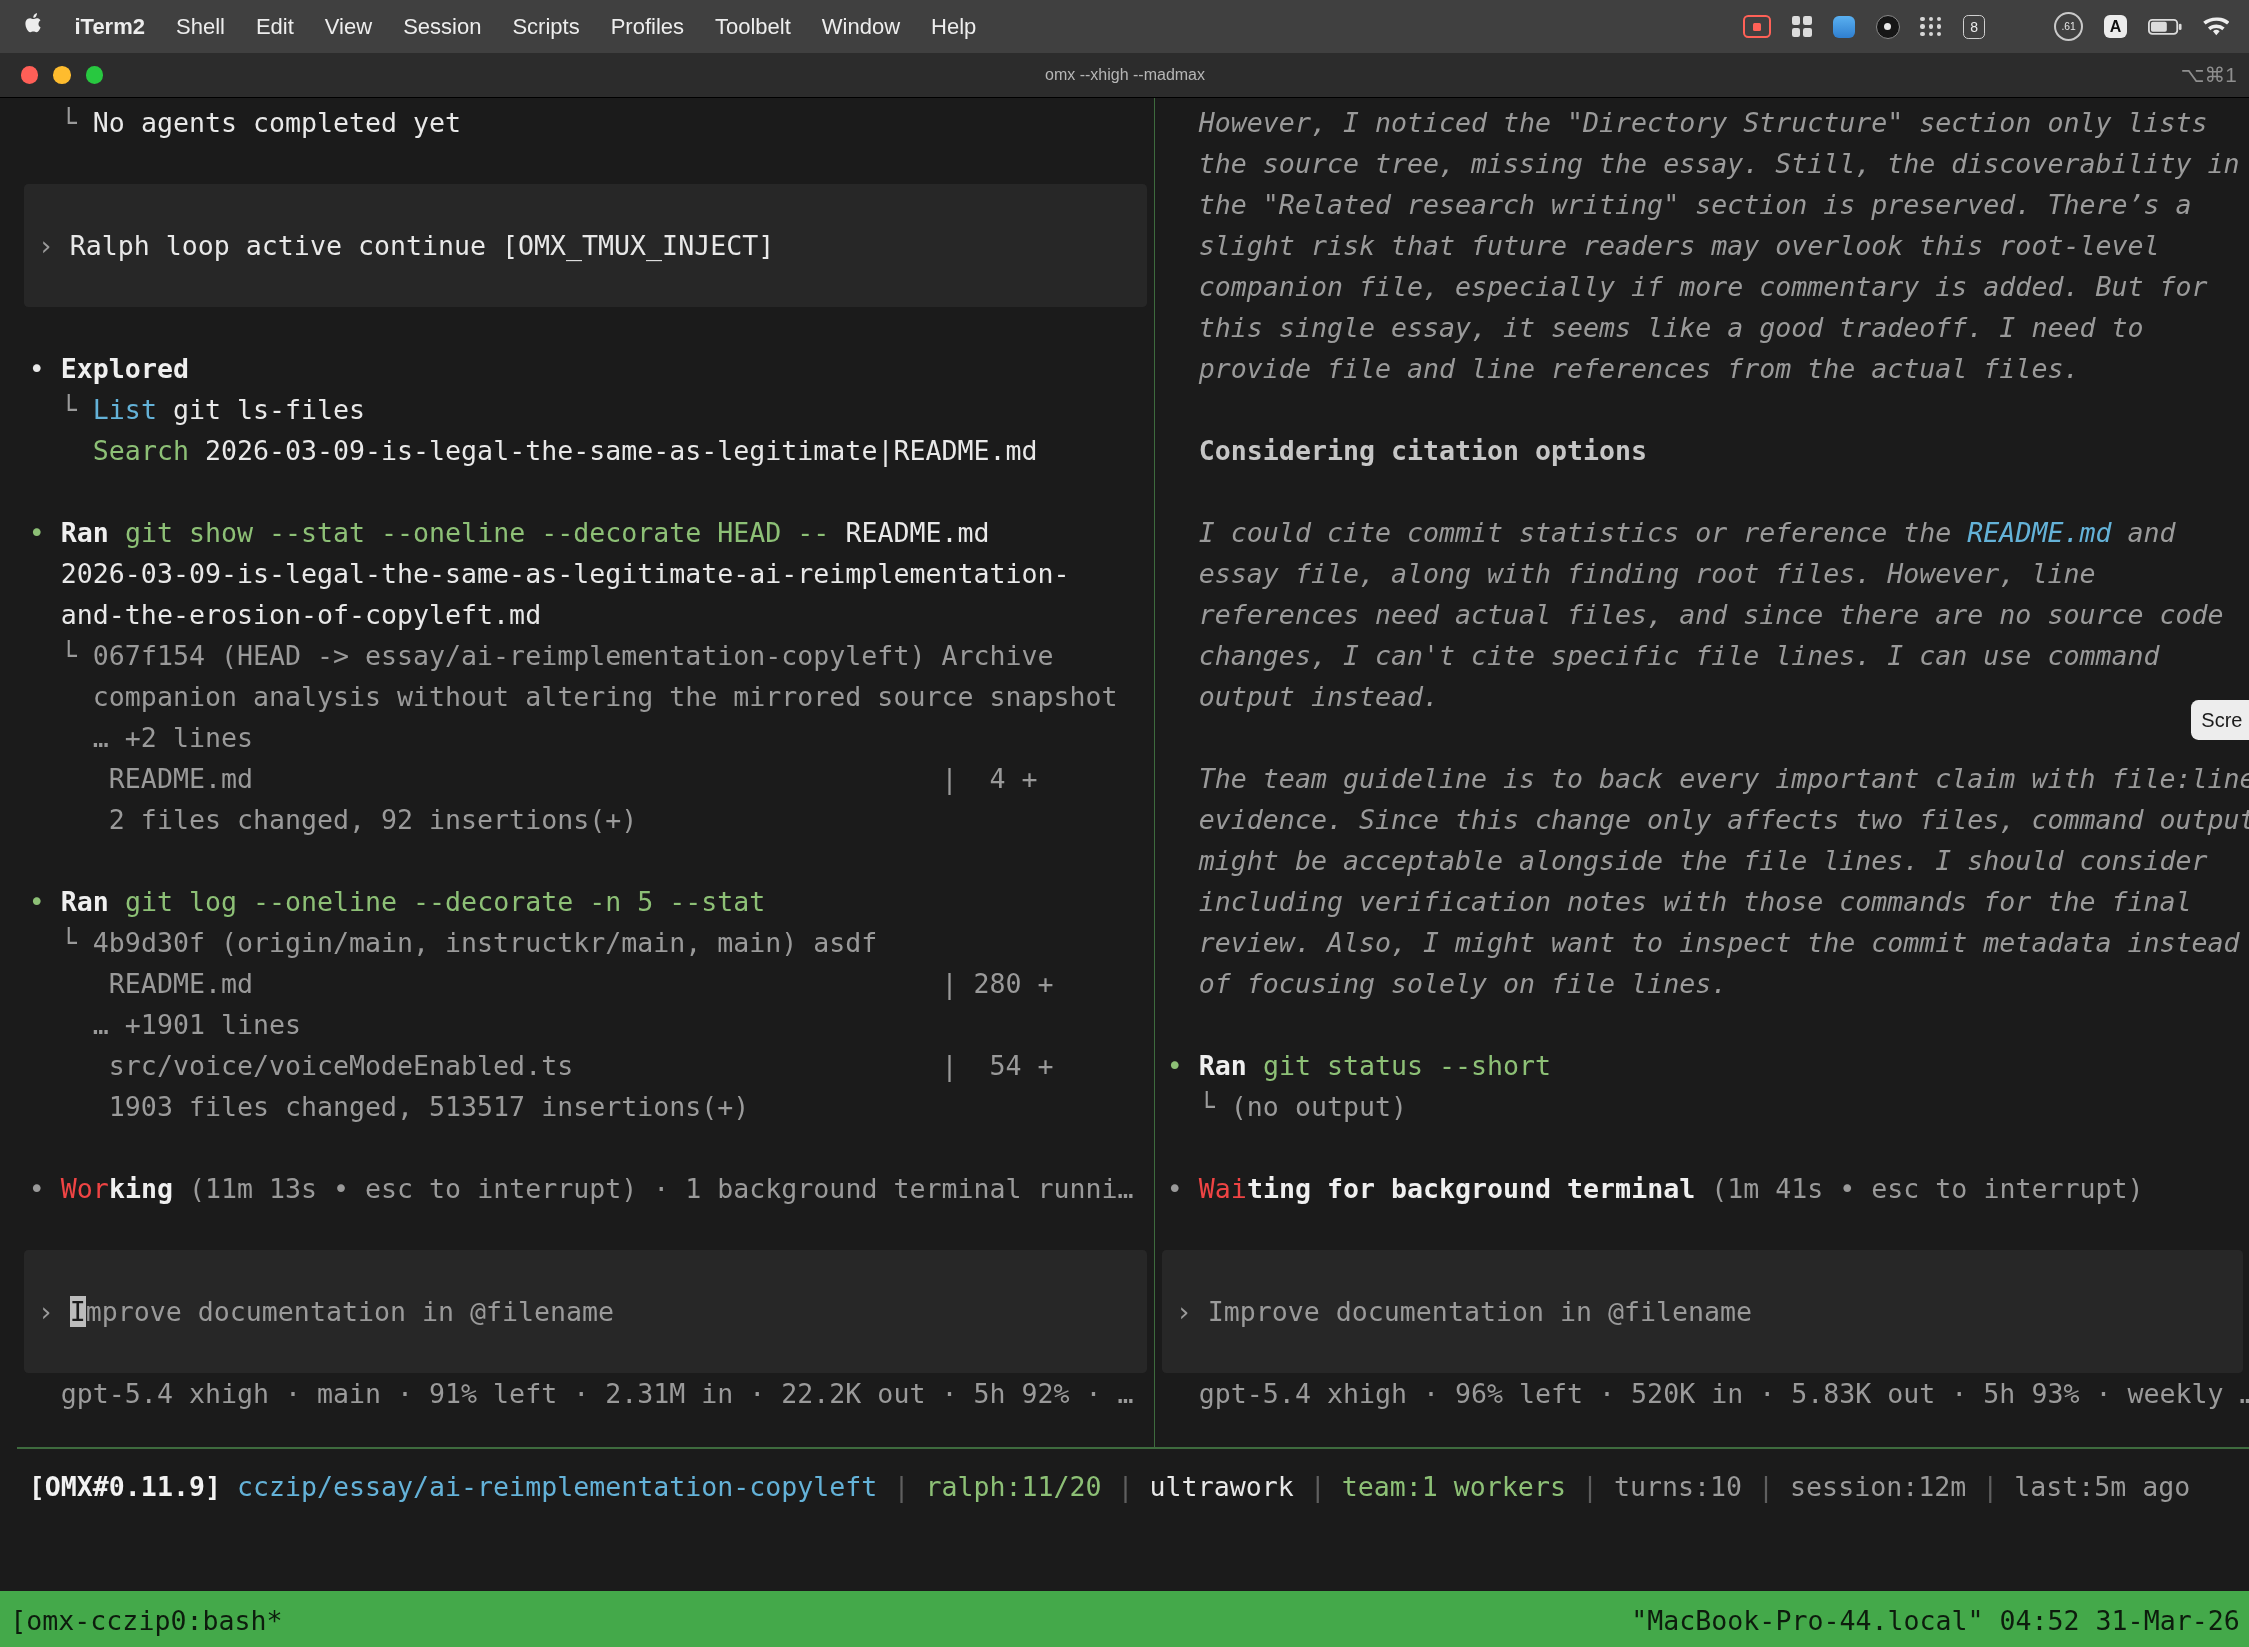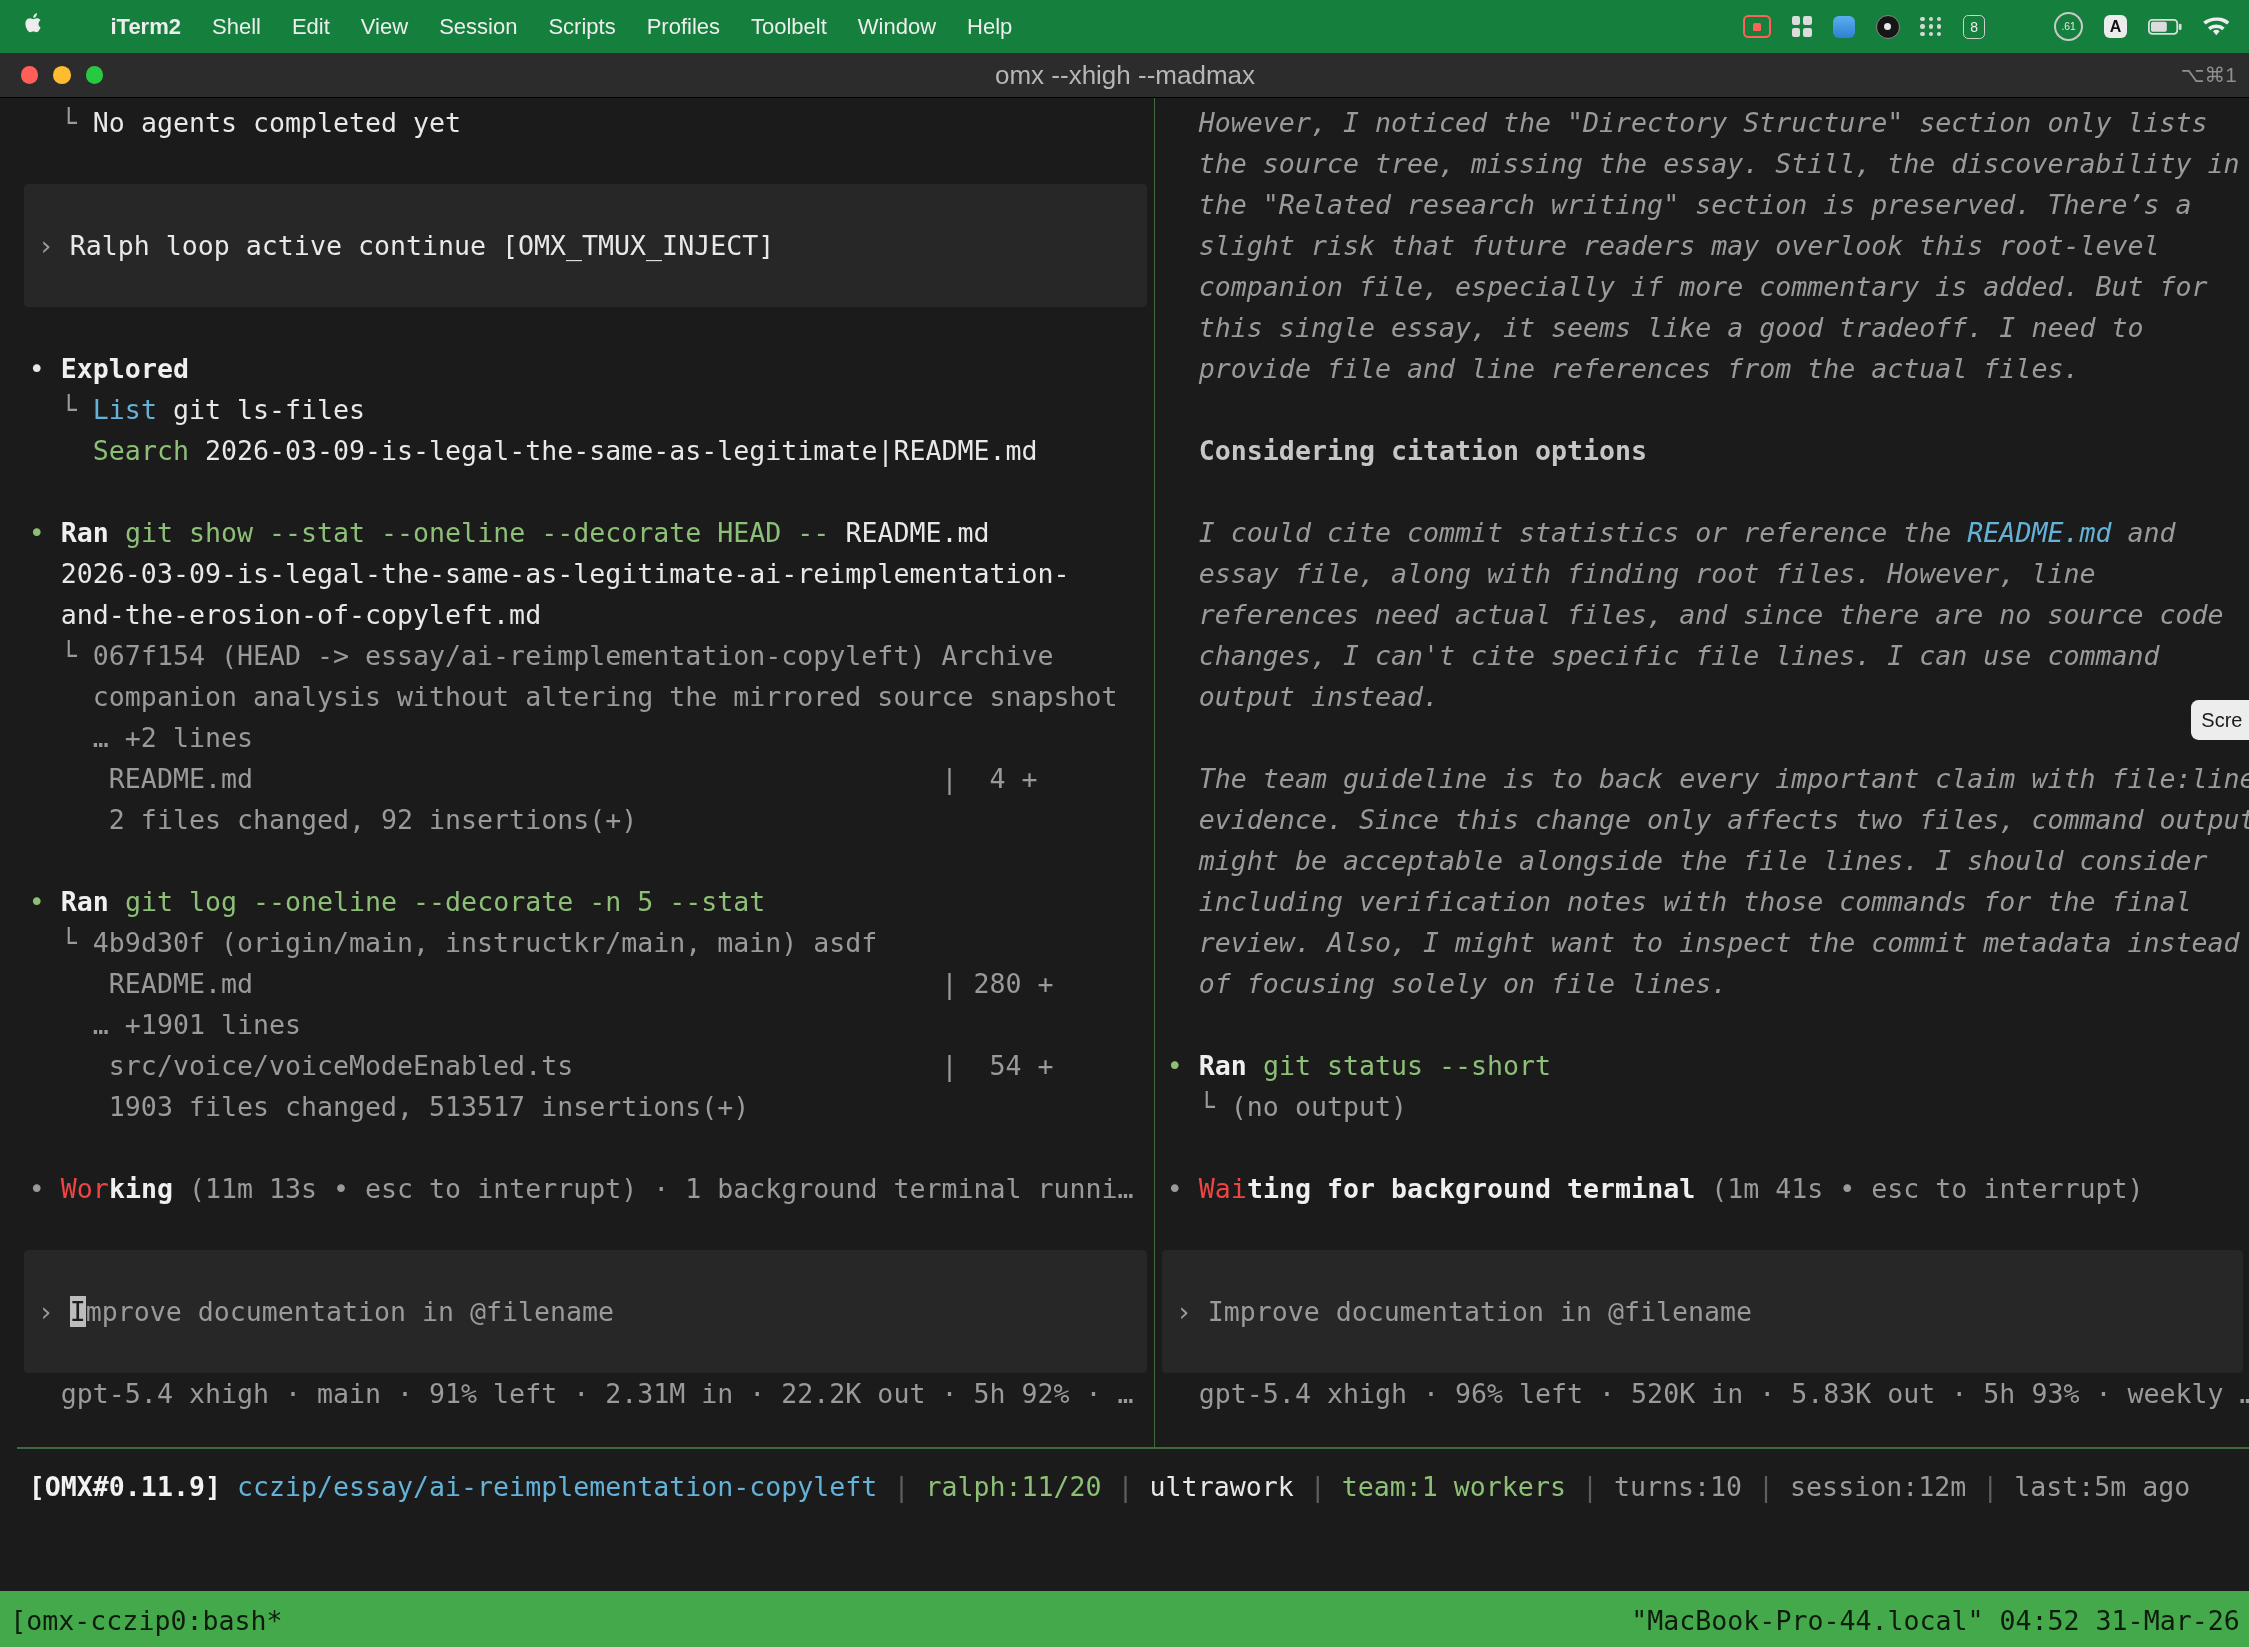--- a/index.html
+++ b/index.html
@@ -1,20 +1,20 @@
 <!DOCTYPE html>
 <html style="font-size:11.8px"><head>
 <meta charset="utf-8">
 <style>
   html,body{margin:0;padding:0;background:#1b1b1b;}
   body{width:2250px;height:1648px;overflow:hidden;position:relative;font-family:"DejaVu Sans Mono",monospace;}
 
   
-  .menubar{height:53px;background:#15803d;display:flex;align-items:center;color:#ededed;
-    font-family:"Liberation Sans","DejaVu Sans",sans-serif;font-size:22px;padding:0 13.3px;gap:36px;}
+  .menubar{height:53px;background:#404040;display:flex;align-items:center;color:#ededed;
+    font-family:"Liberation Sans","DejaVu Sans",sans-serif;font-size:22px;padding:0 13.3px;}
   .menu-apple{padding:0 17.7px 0 10.3px;display:flex;align-items:center;}
   .menu-item{padding:0 15.5px;white-space:nowrap;}
   .mbold{font-weight:bold;}
   .menu-spacer{flex:1;}
   .statusicons{display:flex;align-items:center;gap:20.7px;margin-right:7.4px;}
   .ic{display:flex;align-items:center;justify-content:center;}
   .rec{width:23.6px;height:19px;border:2.2px solid #ff6157;border-radius:5.2px;}
   .rec-in{width:8px;height:8px;background:#ff6157;border-radius:1.5px;}
   .gridic{display:grid;grid-template-columns:repeat(2,8.9px);grid-gap:3px;}
   .gridic i{width:8.9px;height:8.9px;background:#dcdcdc;border-radius:2.2px;display:block;}
@@ -26,21 +26,21 @@
   .keyic{width:20.7px;height:22px;border:1.5px solid #cfcfcf;border-radius:5.2px;color:#ececec;font-size:14px;}
   .ringic{width:25px;height:25px;border:2.2px solid #c9c9c9;border-radius:50%;color:#e5e5e5;font-size:10.3px;margin-left:48px;}
   .aic{width:23.6px;height:23.6px;border-radius:5.9px;background:#ececec;color:#111;font-weight:bold;font-size:16px;}
 
   
   .titlebar{height:44px;background:#2c2c2c;border-bottom:0.7px solid #000;display:flex;align-items:center;position:relative;}
   .lights{display:flex;gap:14.8px;margin-left:20.7px;z-index:2;}
   .light{width:17.7px;height:17.7px;border-radius:50%;}
   .l-red{background:#ff5f57;}.l-yel{background:#febc2e;}.l-grn{background:#28c840;}
   .wtitle{position:absolute;left:0;right:0;text-align:center;color:#b6b6b6;
-    font-family:"Liberation Sans","DejaVu Sans",sans-serif;font-size:26px;}
+    font-family:"Liberation Sans","DejaVu Sans",sans-serif;font-size:16px;}
   .wshort{margin-left:auto;margin-right:13.3px;color:#8f8f8f;z-index:2;
     font-family:"Liberation Sans","DejaVu Sans",sans-serif;font-size:20.7px;}
 
   
   .terminal{position:relative;height:1493px;display:flex;flex-direction:column;background:#1b1b1b;margin-left:17px;}
   .panes{display:flex;height:1349px;overflow:hidden;}
   .pane{width:1137px;padding-top:4.4px;font-size:26.6px;line-height:41px;white-space:pre;overflow:hidden;}
   .pane-right{width:auto;flex:1;border-left:1.5px solid #3e6b3e;}
   .row{height:41px;padding-left:11.8px;}
   .gap{height:41px;}

